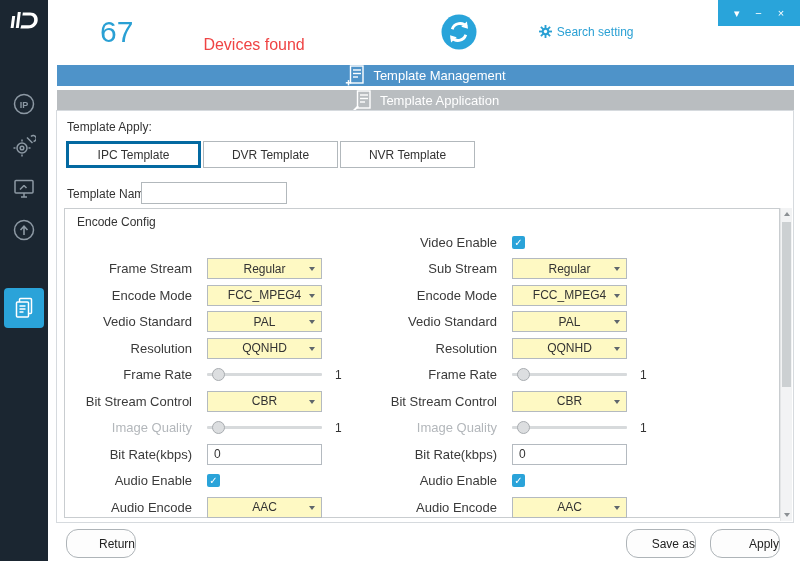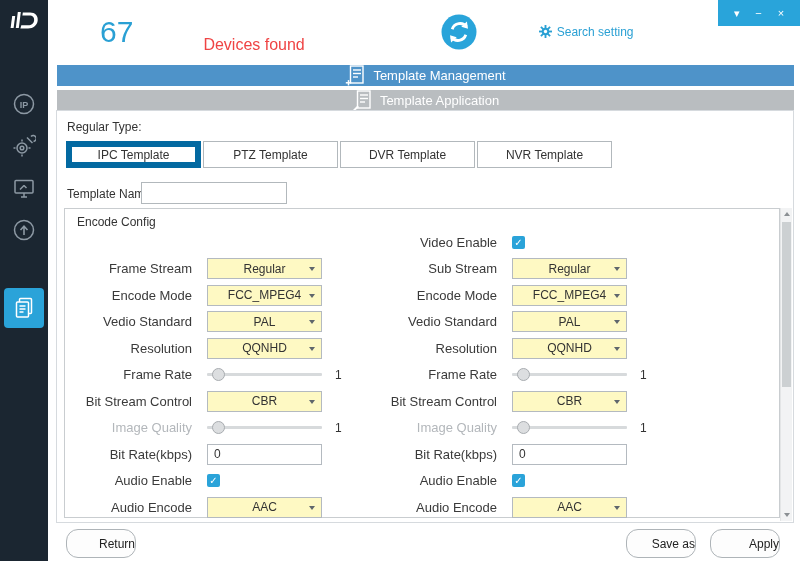--- a/index.html
+++ b/index.html
@@ -32,21 +32,21 @@
   .tab { flex:1; display:flex; align-items:center; justify-content:center; gap:9px; font-size:13px;
          color:#fff; cursor:pointer; background:#b9bdc0; }
   .tab.active { background:#4e93c9; }
 
   
   .panel { position:absolute; left:56px; top:110px; width:738px; height:413px; border:1px solid #d6dade; background:#fff; }
   .type-label { position:absolute; left:10px; top:9px; font-size:12px; color:#333; }
   .type-buttons { position:absolute; left:9px; top:30px; display:flex; gap:2px; }
   .type-btn { width:135px; height:27px; background:#fff; border:1px solid #b2b8bc; font-size:12px; color:#333;
               cursor:pointer; font-family:inherit; }
-  .type-btn.selected { border:6px solid #0369a1; }
+  .type-btn.selected { border:3px solid #0369a1; }
   .name-label { position:absolute; left:10px; top:76px; font-size:12px; color:#333; }
   .name-input { position:absolute; left:84px; top:71px; width:146px; height:22px; border:1px solid #b2b8bc;
                 font-size:12px; padding:0 5px; font-family:inherit; }
 
   .groupbox { position:absolute; left:7px; top:97px; width:716px; height:310px; border:1px solid #c9cdd0; }
   .gb-title { position:absolute; left:12px; top:6px; font-size:12px; color:#333; background:#fff; }
 
   .form-grid { position:absolute; left:0; top:20px; display:grid;
                grid-template-columns:137px 150px 155px 160px; grid-auto-rows:26.5px; align-items:center; }
   .lbl { font-size:13px; color:#3a3a3a; text-align:right; padding-right:10px; white-space:nowrap; }
@@ -197,24 +197,23 @@
           <line x1="8" y1="8.5" x2="16" y2="8.5"></line>
           <line x1="8" y1="12" x2="13" y2="12"></line>
         </g>
         <path d="M1 20 L5.5 15.5 L7 17 L2.5 21 Z" fill="#fff"></path>
       </svg>
       <span>Template Application</span>
     </div>
   </div>
 
   <section class="panel">
-    <div class="type-label">Regular Type:</div>
+    <div class="type-label">Template Apply:</div>
     <div class="type-buttons">
       <button class="type-btn selected">IPC Template</button>
-      <button class="type-btn">PTZ Template</button>
       <button class="type-btn">DVR Template</button>
       <button class="type-btn">NVR Template</button>
     </div>
     <div class="name-label">Template Name:</div>
     <input class="name-input" value="" style="">
 
     <div class="groupbox">
       <div class="gb-title">Encode Config</div>
 
       <div class="form-grid">

